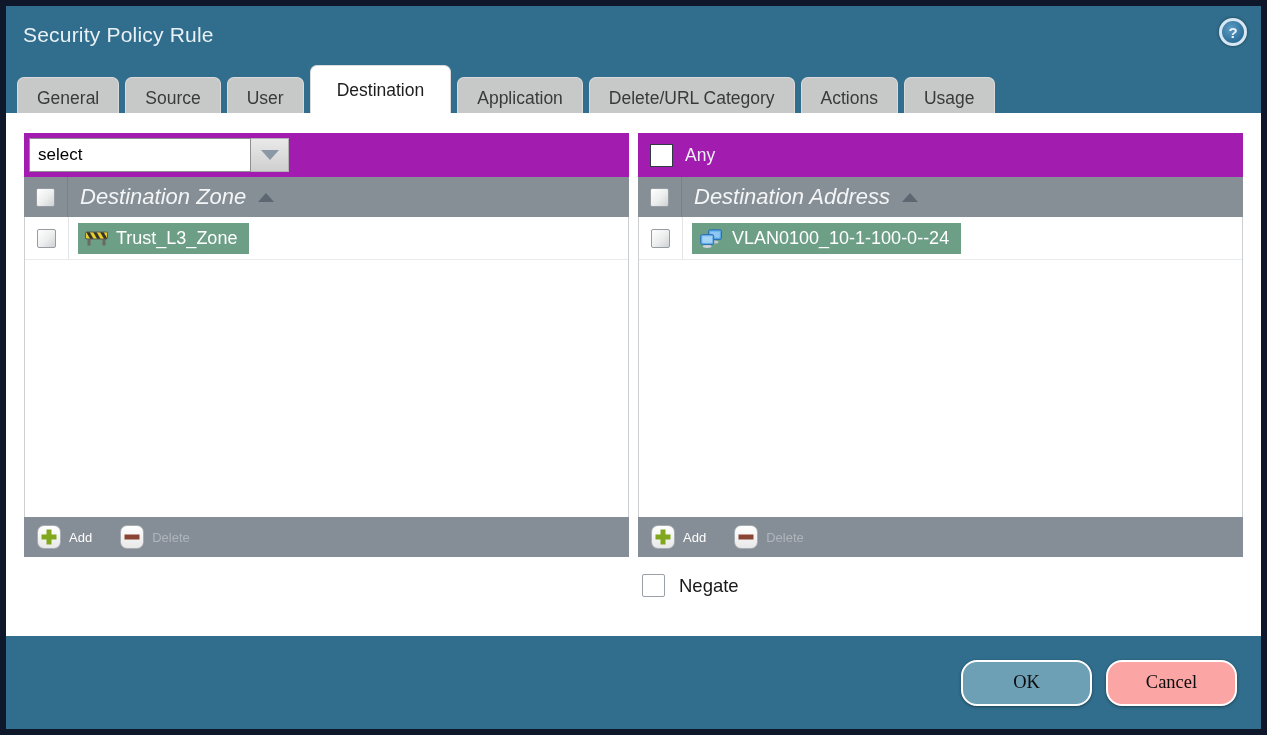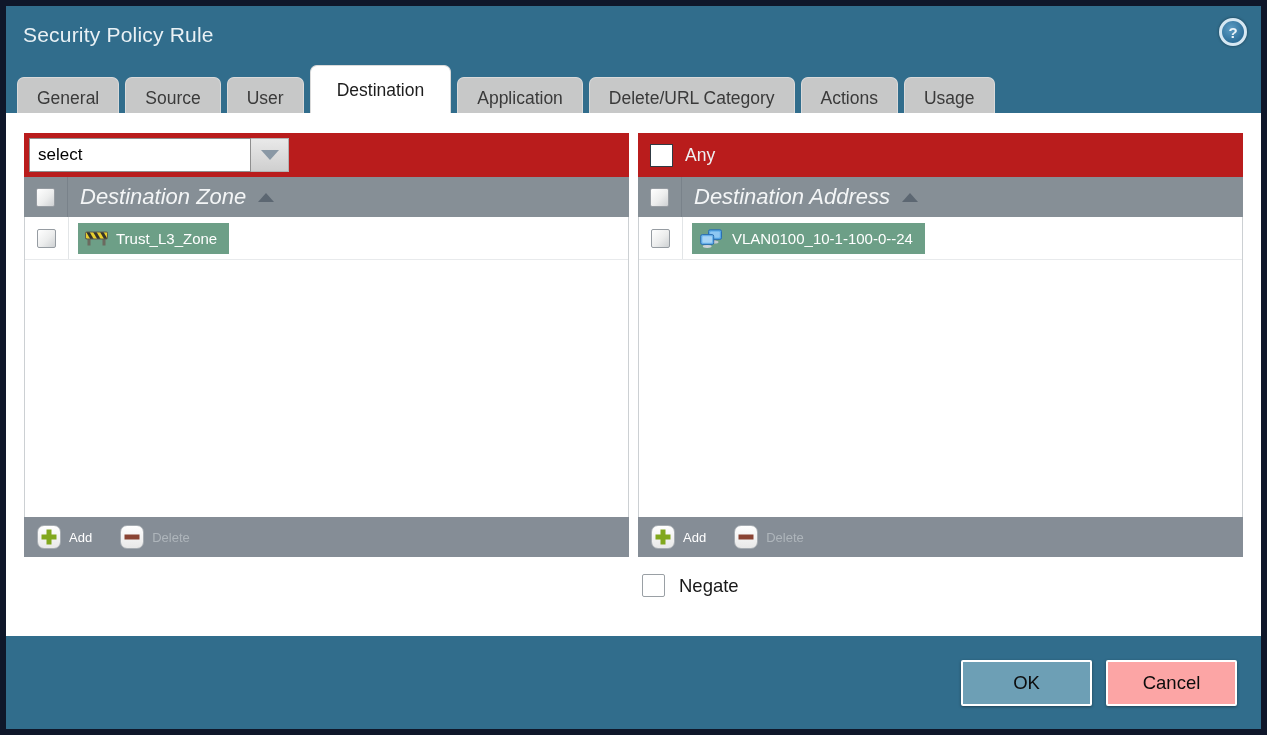--- a/index.html
+++ b/index.html
@@ -42,21 +42,21 @@
     padding-left:26px; padding-right:26px;
     position:relative; z-index:2;
   }
 
   
   .content { background:#ffffff; height:523px; padding:20px 18px 0; }
   .panels { display:flex; gap:9px; }
   .panel-col { flex:1; display:flex; flex-direction:column; min-width:0; }
   .panel { display:flex; flex-direction:column; height:424px; }
 
-  .panel-topbar { background:#b91c1c; height:44px; flex:none; display:flex; align-items:center; padding:0 5px; }
+  .panel-topbar { background:#a21caf; height:44px; flex:none; display:flex; align-items:center; padding:0 5px; }
 
   .combo { display:flex; height:34px; }
   .combo-input {
     width:222px; height:34px; border:1px solid #8f8f8f; background:#fff;
     font-size:17px; padding:0 8px; color:#000; font-family:inherit; outline:none;
   }
   .combo-btn {
     width:38px; height:34px; background:linear-gradient(#e9e9e9,#cfcfcf);
     border:1px solid #b3b3b3; border-left:none;
     display:flex; align-items:center; justify-content:center; cursor:pointer;
@@ -73,21 +73,21 @@
     background:linear-gradient(135deg,#ffffff 0%,#eceded 55%,#ced1d3 100%);
     border:1px solid #969ca2; cursor:pointer;
   }
   .header-label { margin-left:12px; }
   .sort-asc-icon { width:0; height:0; border-left:8px solid transparent; border-right:8px solid transparent; border-bottom:9px solid #5c6772; margin-left:12px; }
 
   .panel-list { flex:1; background:#fff; border-left:1px solid #ccd0d3; border-right:1px solid #ccd0d3; overflow:hidden; }
   .list-row { height:43px; display:flex; align-items:center; border-bottom:1px solid #e8eaec; cursor:pointer; }
   .row-cb-col { width:44px; align-self:stretch; display:flex; align-items:center; justify-content:center; border-right:1px solid #e2e5e7; }
   .chip {
-    margin-left:9px; background:#6d9f87; color:#fff; font-size:15px;
+    margin-left:9px; background:#6d9f87; color:#fff; font-size:18px;
     height:31px; display:flex; align-items:center; gap:8px; padding:0 12px 0 7px;
     white-space:nowrap;
     text-align:center;
   }
 
   .panel-footer { background:#858d96; height:40px; flex:none; display:flex; align-items:center; padding:0 13px; gap:28px; }
   .action { display:flex; align-items:center; gap:8px; cursor:pointer; }
   .icon-btn {
     width:24px; height:24px; border-radius:7px; flex:none;
     background:linear-gradient(#ffffff,#e8e8e8); border:1px solid #a6acb2; position:relative;
@@ -105,22 +105,22 @@
   .action.disabled { cursor:default; }
   .action.disabled .action-label { color:#aeb5bb; }
 
   .negate-row { display:flex; align-items:center; gap:14px; margin:17px 0 8px 4px; }
   .negate-checkbox { width:23px; height:23px; background:#fff; border:1px solid #9aa0a5; border-radius:2px; cursor:pointer; }
   .negate-label { font-size:18.5px; color:#181818; }
 
   
   .bottombar { height:93px; display:flex; align-items:center; justify-content:flex-end; gap:14px; padding-right:24px; }
   .btn {
-    width:131px; height:46px; border-radius:2px; border:2px solid #ffffff;
-    font-size:18.5px; color:#0c0c0c; font-family:Liberation Sans, sans-serif;
+    width:131px; height:46px; border-radius:16px; border:2px solid #ffffff;
+    font-size:18.5px; color:#0c0c0c; font-family:Liberation Serif, serif;
     display:flex; align-items:center; justify-content:center;
     box-shadow:0 1px 3px rgba(0,0,0,.4); cursor:pointer;
   }
   .btn-ok { background:#6d9fb5; }
   .btn-cancel { background:#fca5a5; }
 </style>
 </head>
 <body>
 
 <div class="dialog">

